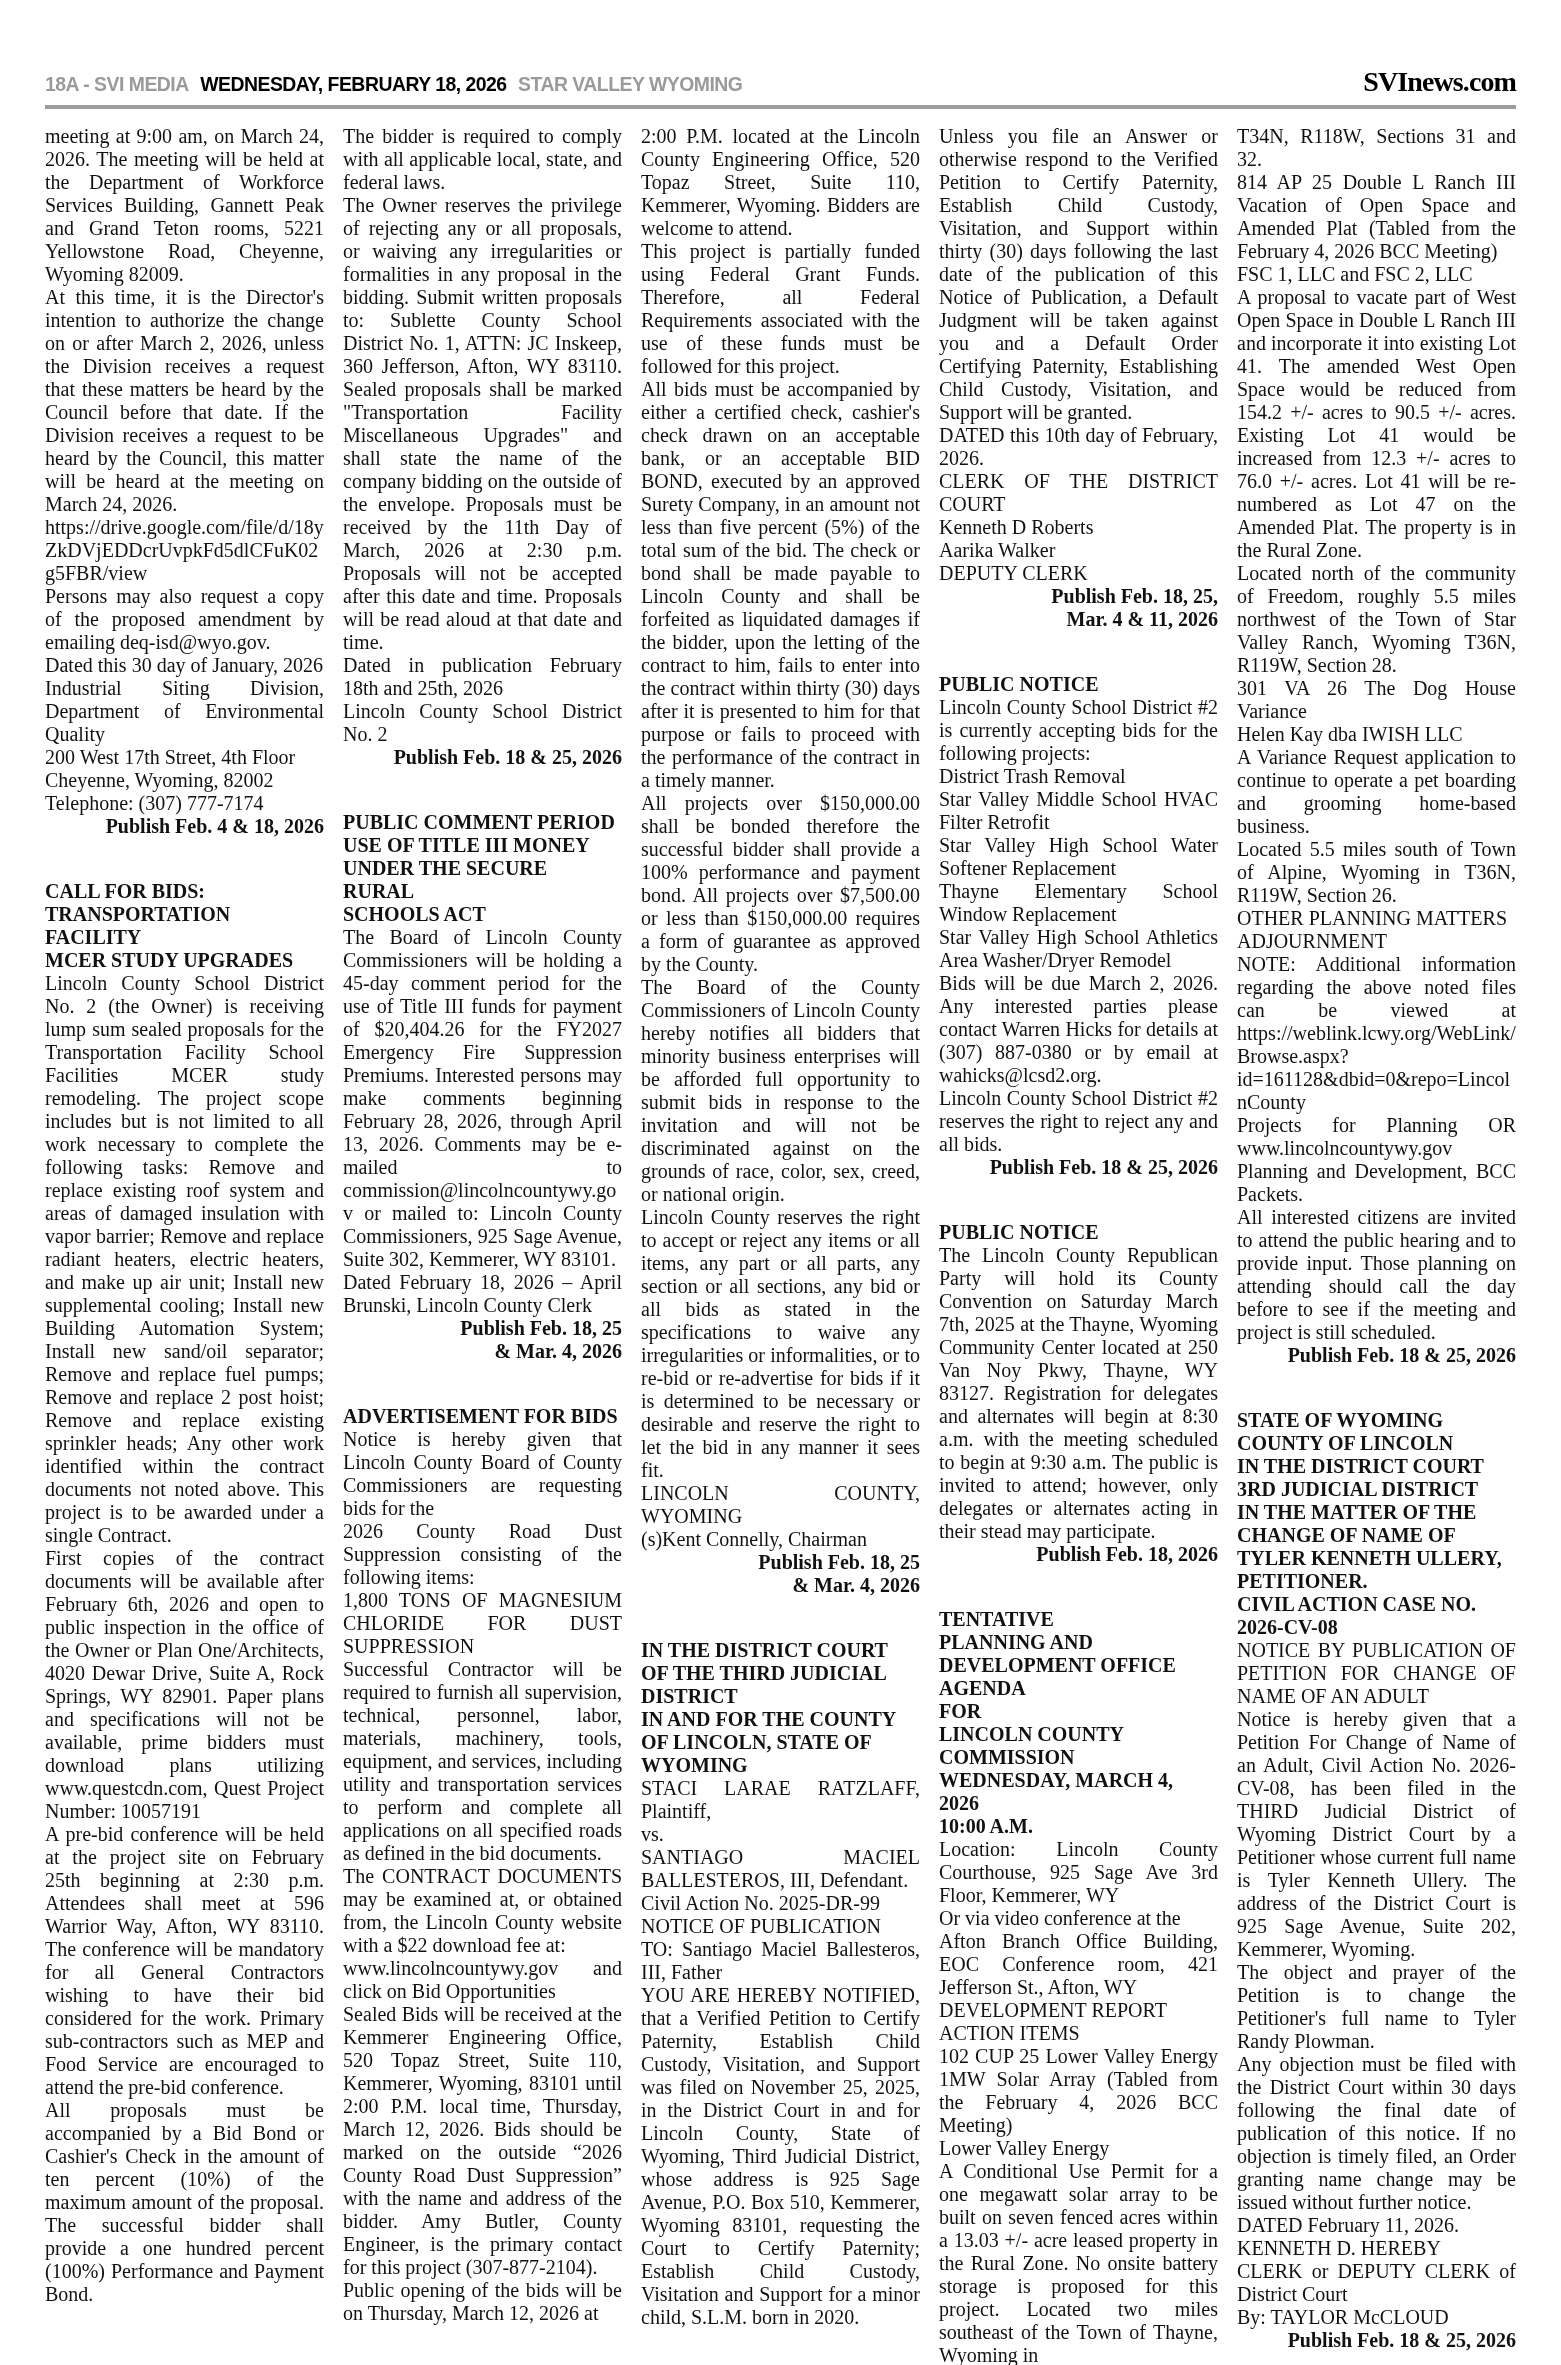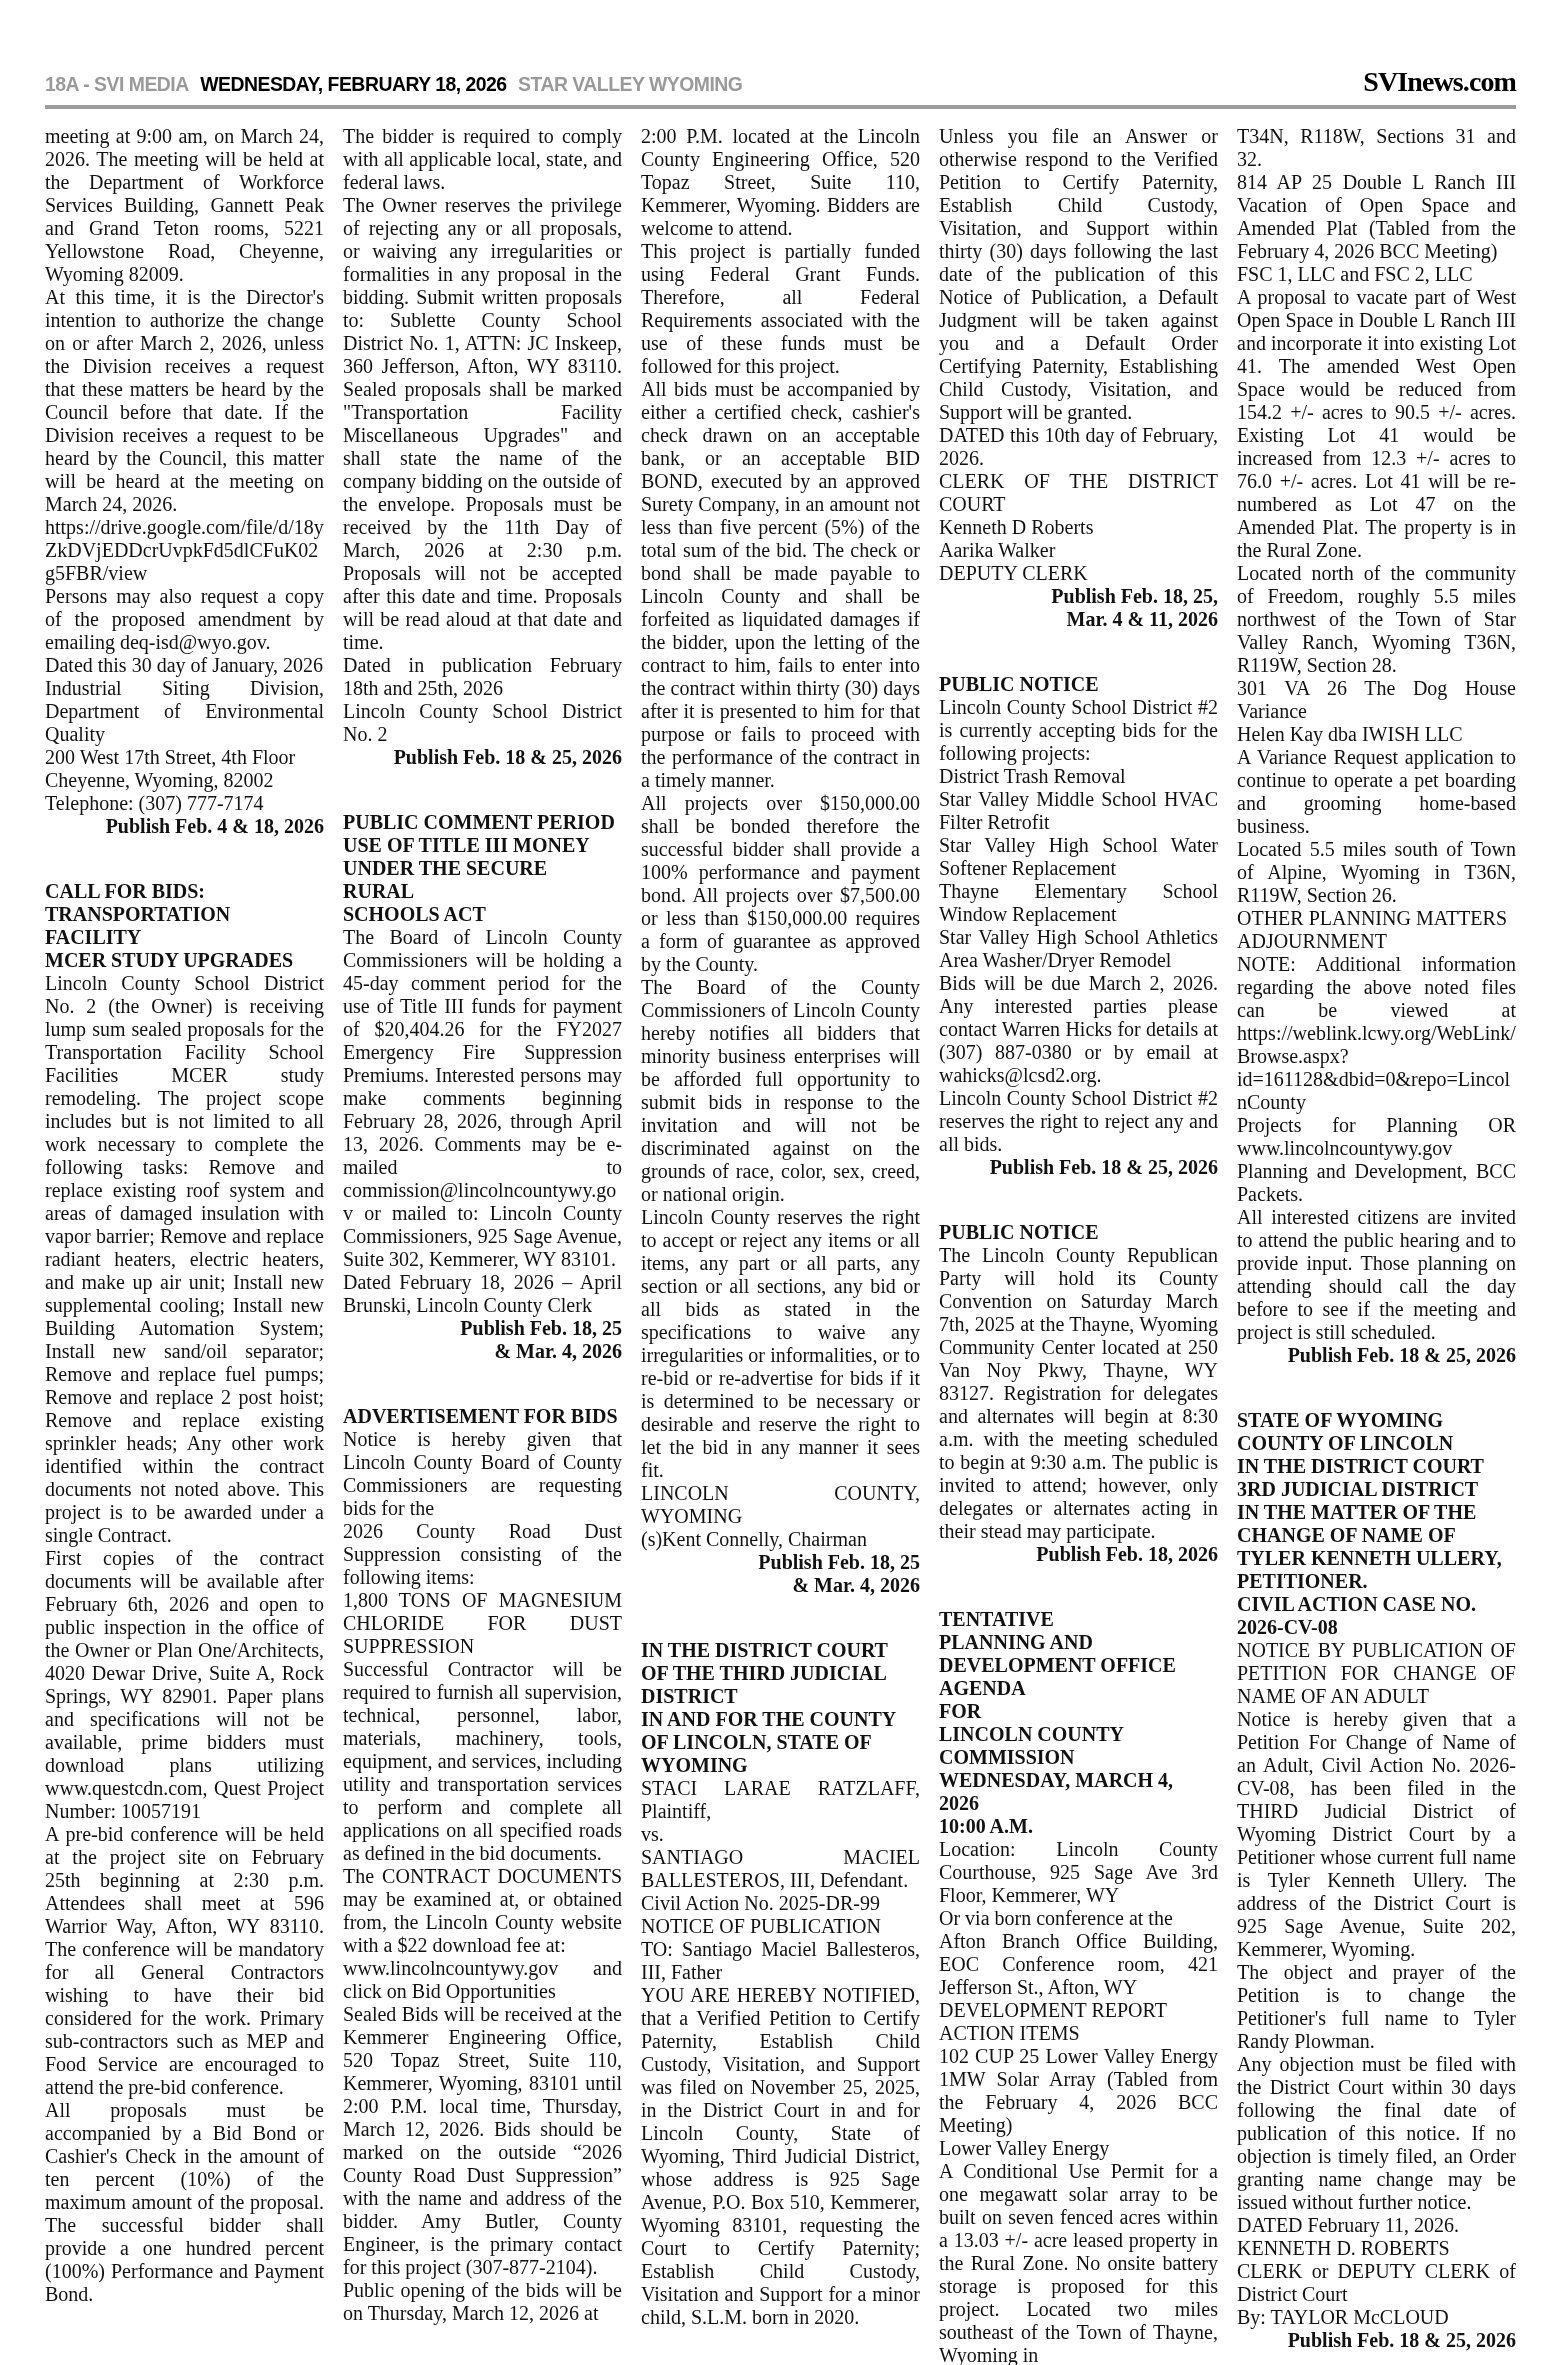--- a/index.html
+++ b/index.html
@@ -179,21 +179,21 @@
         <div class="b-h">TENTATIVE
 PLANNING AND
 DEVELOPMENT OFFICE
 AGENDA
 FOR
 LINCOLN COUNTY
 COMMISSION
 WEDNESDAY, MARCH 4, 2026
 10:00 A.M.</div>
         <div class="b-p">Location: Lincoln County Courthouse, 925 Sage Ave 3rd Floor, Kemmerer, WY</div>
-        <div class="b-p">Or via born conference at the</div>
+        <div class="b-p">Or via video conference at the</div>
         <div class="b-p">Afton Branch Office Building, EOC Conference room, 421 Jefferson St., Afton, WY</div>
         <div class="b-p">DEVELOPMENT REPORT</div>
         <div class="b-p">ACTION ITEMS</div>
         <div class="b-p">102 CUP 25 Lower Valley Energy 1MW Solar Array (Tabled from the February 4, 2026 BCC Meeting)</div>
         <div class="b-p">Lower Valley Energy</div>
         <div class="b-p">A Conditional Use Permit for a one megawatt solar array to be built on seven fenced acres within a 13.03 +/- acre leased property in the Rural Zone. No onsite battery storage is proposed for this project. Located two miles southeast of the Town of Thayne, Wyoming in</div>
       </div>
       <div class="col">
         <div class="b-p">T34N, R118W, Sections 31 and 32.</div>
         <div class="b-p">814 AP 25 Double L Ranch III Vacation of Open Space and Amended Plat (Tabled from the February 4, 2026 BCC Meeting)</div>
@@ -218,20 +218,20 @@
 CHANGE OF NAME OF
 TYLER KENNETH ULLERY,
 PETITIONER.
 CIVIL ACTION CASE NO.
 2026-CV-08</div>
         <div class="b-p">NOTICE BY PUBLICATION OF PETITION FOR CHANGE OF NAME OF AN ADULT</div>
         <div class="b-p">Notice is hereby given that a Petition For Change of Name of an Adult, Civil Action No. 2026-CV-08, has been filed in the THIRD Judicial District of Wyoming District Court by a Petitioner whose current full name is Tyler Kenneth Ullery. The address of the District Court is 925 Sage Avenue, Suite 202, Kemmerer, Wyoming.</div>
         <div class="b-p">The object and prayer of the Petition is to change the Petitioner's full name to Tyler Randy Plowman.</div>
         <div class="b-p">Any objection must be filed with the District Court within 30 days following the final date of publication of this notice. If no objection is timely filed, an Order granting name change may be issued without further notice.</div>
         <div class="b-p">DATED February 11, 2026.</div>
-        <div class="b-p">KENNETH D. ROBERTS</div>
+        <div class="b-p">KENNETH D. HEREBY</div>
         <div class="b-p">CLERK or DEPUTY CLERK of District Court</div>
         <div class="b-p">By: TAYLOR McCLOUD</div>
         <div class="b-pub">Publish Feb. 18 &amp; 25, 2026</div>
       </div>
     </main>
 </div>
 
 
 </body></html>

